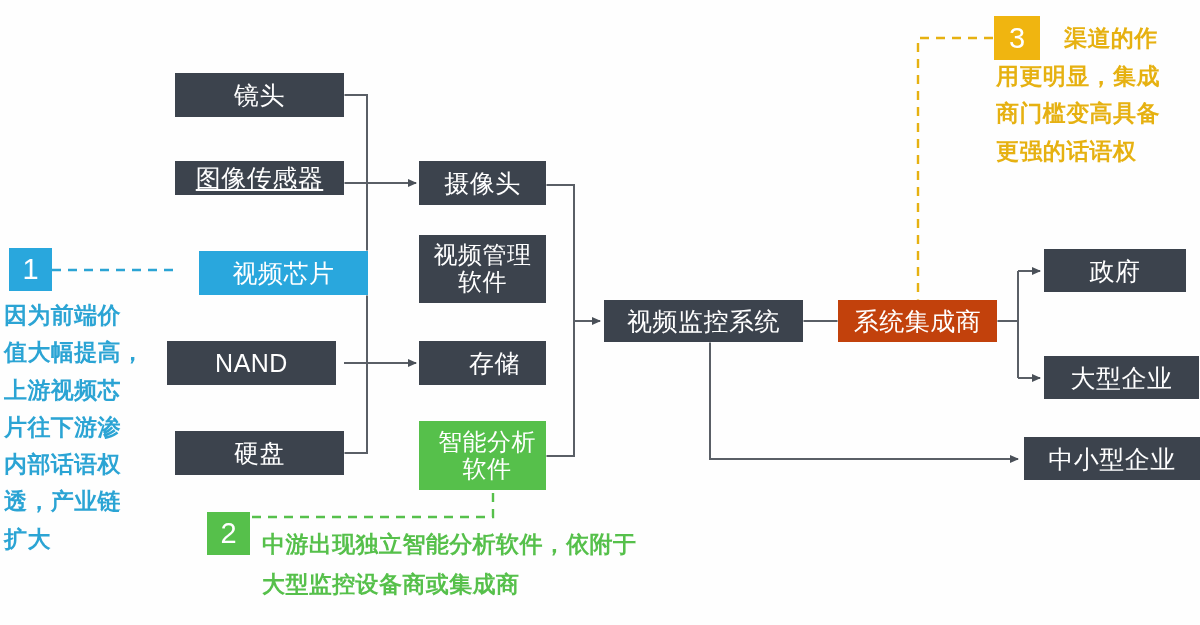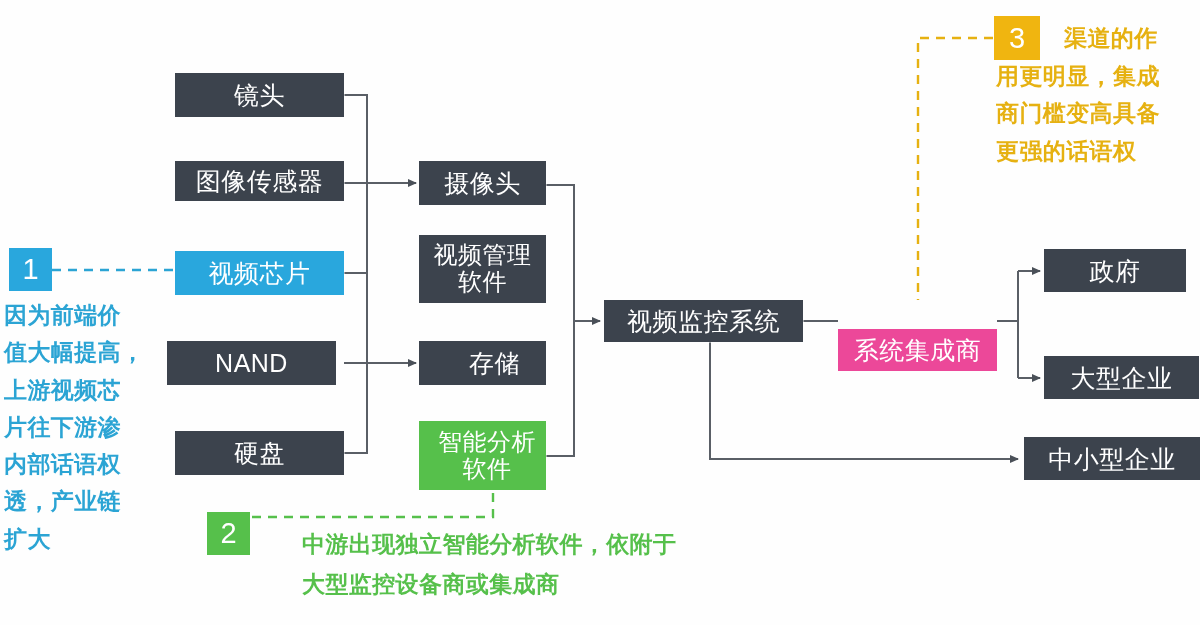--- a/index.html
+++ b/index.html
@@ -34,23 +34,23 @@
     justify-content: center;
     text-align: center;
     color: #ffffff;
     background: #3c434d;
     font-size: 25px;
     line-height: 1.12;
     letter-spacing: 0.5px;
     font-family: "Liberation Sans", "DejaVu Sans", sans-serif;
     box-shadow: 0 0 0 1px rgba(255,255,255,0.45);
   }
-  .node.blue   { background: #29a7dd; }
+  .node.blue   { background: #29a7dd; margin-left: 24px; }
   .node.green  { background: #56c04b; }
-  .node.orange { background: #ec4899; margin-top: 29px; }
+  .node.orange { background: #c2410c; }
   .node .lbl { white-space: pre-line; display:block; }
 
   .badge {
     position: absolute;
     box-sizing: border-box;
     display: flex;
     align-items: center;
     justify-content: center;
     color: #ffffff;
     font-size: 29px;
@@ -63,21 +63,21 @@
   .note {
     position: absolute;
     box-sizing: border-box;
     font-weight: bold;
     font-size: 23px;
     line-height: 1.62;
     letter-spacing: 0.4px;
     font-family: "Liberation Sans", "DejaVu Sans", sans-serif;
   }
   .note.n1 { color: #2ba4d4; }
-  .note.n2 { color: #56c04b; margin-left: 40px; }
+  .note.n2 { color: #56c04b; }
   .note.n3 { color: #e6b111; }
 </style>
 </head>
 <body>
 
 <div id="canvas">
 
   <svg id="wires" viewBox="0 0 1200 625" xmlns="http://www.w3.org/2000/svg">
     <defs>
       <marker id="arrow" markerWidth="9" markerHeight="9" refX="8" refY="4.5" orient="auto" markerUnits="userSpaceOnUse">
@@ -113,21 +113,21 @@
       <path d="M52,270 H175" stroke="#2ba4d4"></path>
       <path d="M252,517 H493 V490" stroke="#56c04b"></path>
       <path d="M993,38 H918 V300" stroke="#e6b111"></path>
     </g>
   </svg>
 
   <div class="node" style="left:175px;top:73px;width:169px;height:44px;">
     <span class="lbl">镜头</span>
   </div>
 
-  <div class="node" style="left:175px;top:161px;width:169px;height:40px;">
+  <div class="node" style="left:175px;top:161px;width:169px;height:34px;text-decoration:underline;">
     <span class="lbl">图像传感器</span>
   </div>
 
   <div class="node blue" style="left:175px;top:251px;width:169px;height:44px;">
     <span class="lbl">视频芯片</span>
   </div>
 
   <div class="node" style="left:167px;top:341px;width:169px;height:44px;">
     <span class="lbl">NAND</span>
   </div>

